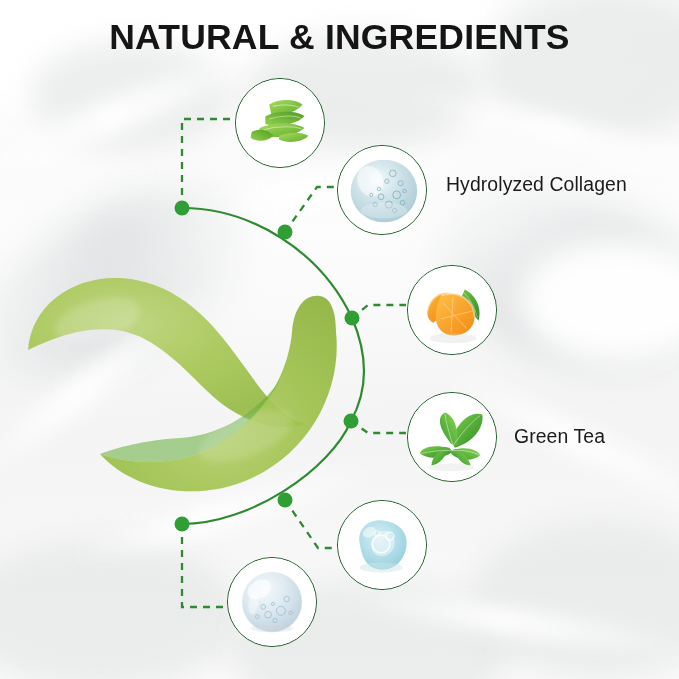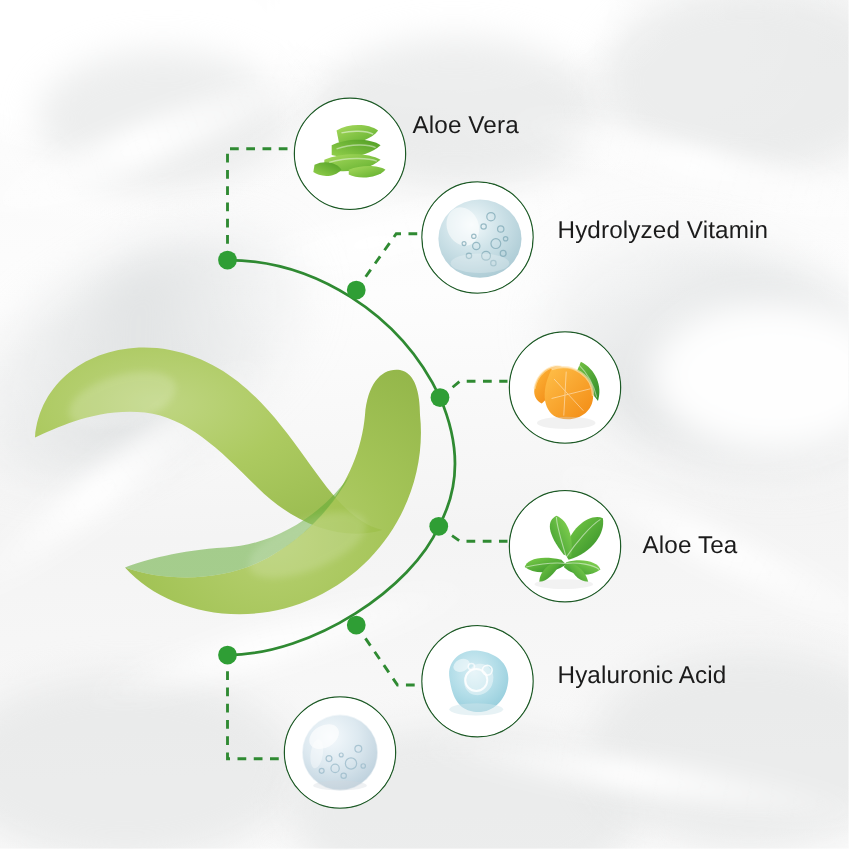--- a/index.html
+++ b/index.html
@@ -127,20 +127,21 @@
   <div class="shade-band" style="left:430px;top:200px;width:300px;height:170px;transform:rotate(20deg);"></div>
   <div class="streak" style="left:-70px;top:370px;width:320px;height:30px;transform:rotate(-38deg);"></div>
   <div class="streak" style="left:420px;top:430px;width:330px;height:28px;transform:rotate(26deg);"></div>
   <div class="caustic c-shade" style="left:-40px;top:540px;width:280px;height:150px;"></div>
   <div class="caustic c-shade" style="left:230px;top:580px;width:280px;height:140px;"></div>
   <div class="caustic c-shade" style="left:470px;top:520px;width:260px;height:160px;"></div>
   <div class="streak" style="left:60px;top:500px;width:330px;height:28px;transform:rotate(-16deg);"></div>
   <div class="streak" style="left:330px;top:610px;width:380px;height:26px;transform:rotate(9deg);"></div>
   <div class="caustic c-light" style="left:520px;top:240px;width:190px;height:120px;"></div>
 
+  <div class="title">NATURAL &amp; INGREDIENTS</div>
 
   <svg id="wires" viewBox="0 0 679 679">
     <defs>
       <linearGradient id="patchGradA" x1="0" y1="0" x2="1" y2="1">
         <stop offset="0%" stop-color="#b7cf6b"></stop>
         <stop offset="40%" stop-color="#a3c551"></stop>
         <stop offset="100%" stop-color="#8fb541"></stop>
       </linearGradient>
       <linearGradient id="patchGradB" x1="0" y1="1" x2="1" y2="0">
         <stop offset="0%" stop-color="#9cc24a"></stop>
@@ -235,21 +236,20 @@
       <path d="M34 26 C44 20 60 20 68 26 C62 34 48 38 36 36 Z" fill="url(#alo1)"></path>
       <path d="M30 38 C42 32 62 32 70 38 C62 46 44 50 30 46 Z" fill="url(#alo2)"></path>
       <path d="M24 50 C38 44 60 44 70 50 C60 59 38 62 24 57 Z" fill="url(#alo1)"></path>
       <path d="M16 54 C24 50 34 52 38 58 C32 65 20 64 15 60 Z" fill="url(#alo2)"></path>
       <path d="M44 58 C54 54 68 54 74 58 C68 65 52 66 44 62 Z" fill="url(#alo1)"></path>
       <path d="M38 28 C46 26 58 26 64 29" stroke="#ffffff" stroke-width="1.1" fill="none" opacity="0.5"></path>
       <path d="M34 41 C46 37 60 37 66 40" stroke="#ffffff" stroke-width="1.1" fill="none" opacity="0.45"></path>
       <path d="M28 52 C42 48 60 48 67 51" stroke="#ffffff" stroke-width="1.1" fill="none" opacity="0.45"></path>
     </svg>
   </div>
-  <div class="lbl" style="left:330px;top:89px;">Aloe Vera</div>
 
   <div class="circ" style="left:337px;top:145px;width:90px;height:90px;">
     <div class="inner"></div>
     <svg class="thumb" viewBox="0 0 90 90">
       <defs>
         <radialGradient id="colg" cx="40%" cy="32%" r="75%">
           <stop offset="0%" stop-color="#f2f9fb"></stop>
           <stop offset="45%" stop-color="#cfe3e9"></stop>
           <stop offset="100%" stop-color="#a9c9d3"></stop>
         </radialGradient>
@@ -266,21 +266,21 @@
         <circle cx="66" cy="58" r="2.4"></circle>
           <circle cx="38" cy="60" r="2.2"></circle>
         <circle cx="42" cy="44" r="1.8"></circle>
           <circle cx="58" cy="66" r="2.2"></circle>
         <circle cx="34" cy="50" r="1.6"></circle>
           <circle cx="68" cy="46" r="1.8"></circle>
       </g>
       <ellipse cx="47" cy="66" rx="24" ry="8" fill="#ffffff" opacity="0.25"></ellipse>
     </svg>
   </div>
-  <div class="lbl" style="left:446px;top:173px;">Hydrolyzed Vitamin</div>
+  <div class="lbl" style="left:446px;top:173px;">Hydrolyzed Collagen</div>
 
   <div class="circ" style="left:407px;top:265px;width:90px;height:90px;">
     <div class="inner"></div>
     <svg class="thumb" viewBox="0 0 90 90">
       <defs>
         <linearGradient id="org1" x1="0" y1="0" x2="1" y2="1">
           <stop offset="0%" stop-color="#ffc04a"></stop>
             <stop offset="100%" stop-color="#f28a13"></stop>
         </linearGradient>
         <linearGradient id="org2" x1="0" y1="0" x2="1" y2="1">
@@ -328,21 +328,21 @@
       <path d="M48 60 C52 70 58 74 64 74 C62 66 56 60 48 58 Z" fill="url(#gt2)"></path>
       <g stroke="#ffffff" stroke-width="0.9" fill="none" opacity="0.5">
         <path d="M46 54 C54 42 66 28 74 23"></path>
         <path d="M46 54 C42 40 38 28 38 21"></path>
         <path d="M45 59 C34 58 22 60 13 62"></path>
         <path d="M46 59 C56 58 68 60 73 64"></path>
       </g>
       <ellipse cx="44" cy="76" rx="24" ry="4" fill="#d4d4d4" opacity="0.3"></ellipse>
     </svg>
   </div>
-  <div class="lbl" style="left:514px;top:425px;">Aloe Tea</div>
+  <div class="lbl" style="left:514px;top:425px;">Green Tea</div>
 
   <div class="circ" style="left:337px;top:500px;width:90px;height:90px;">
     <div class="inner"></div>
     <svg class="thumb" viewBox="0 0 90 90">
       <defs>
         <radialGradient id="hya" cx="42%" cy="35%" r="72%">
           <stop offset="0%" stop-color="#d8eef4"></stop>
           <stop offset="55%" stop-color="#b2dde8"></stop>
           <stop offset="100%" stop-color="#93ccdb"></stop>
         </radialGradient>
@@ -351,21 +351,20 @@
                C68 62 56 72 42 70 C28 68 24 56 22 42 Z" fill="url(#hya)"></path>
       <path d="M42 32 C50 28 58 34 58 42 C58 52 50 58 42 56
                C34 54 32 44 36 38 Z" fill="#ffffff" opacity="0.42"></path>
       <circle cx="44" cy="44" r="9" fill="none" stroke="#ffffff" stroke-width="1.6" opacity="0.85"></circle>
       <circle cx="53" cy="36" r="4" fill="none" stroke="#ffffff" stroke-width="1.4" opacity="0.8"></circle>
       <circle cx="40" cy="33" r="2.6" fill="none" stroke="#ffffff" stroke-width="1.2" opacity="0.7"></circle>
       <ellipse cx="32" cy="32" rx="7" ry="5" fill="#ffffff" opacity="0.5" transform="rotate(-25 32 32)"></ellipse>
       <ellipse cx="44" cy="68" rx="22" ry="5" fill="#cfe6ec" opacity="0.5"></ellipse>
     </svg>
   </div>
-  <div class="lbl" style="left:446px;top:529px;">Hyaluronic Acid</div>
 
   <div class="circ" style="left:227px;top:557px;width:90px;height:90px;">
     <div class="inner"></div>
     <svg class="thumb" viewBox="0 0 90 90">
       <defs>
         <radialGradient id="gly" cx="38%" cy="30%" r="74%">
           <stop offset="0%" stop-color="#f4f9fc"></stop>
           <stop offset="50%" stop-color="#dde9f0"></stop>
           <stop offset="100%" stop-color="#bed1dd"></stop>
         </radialGradient>

